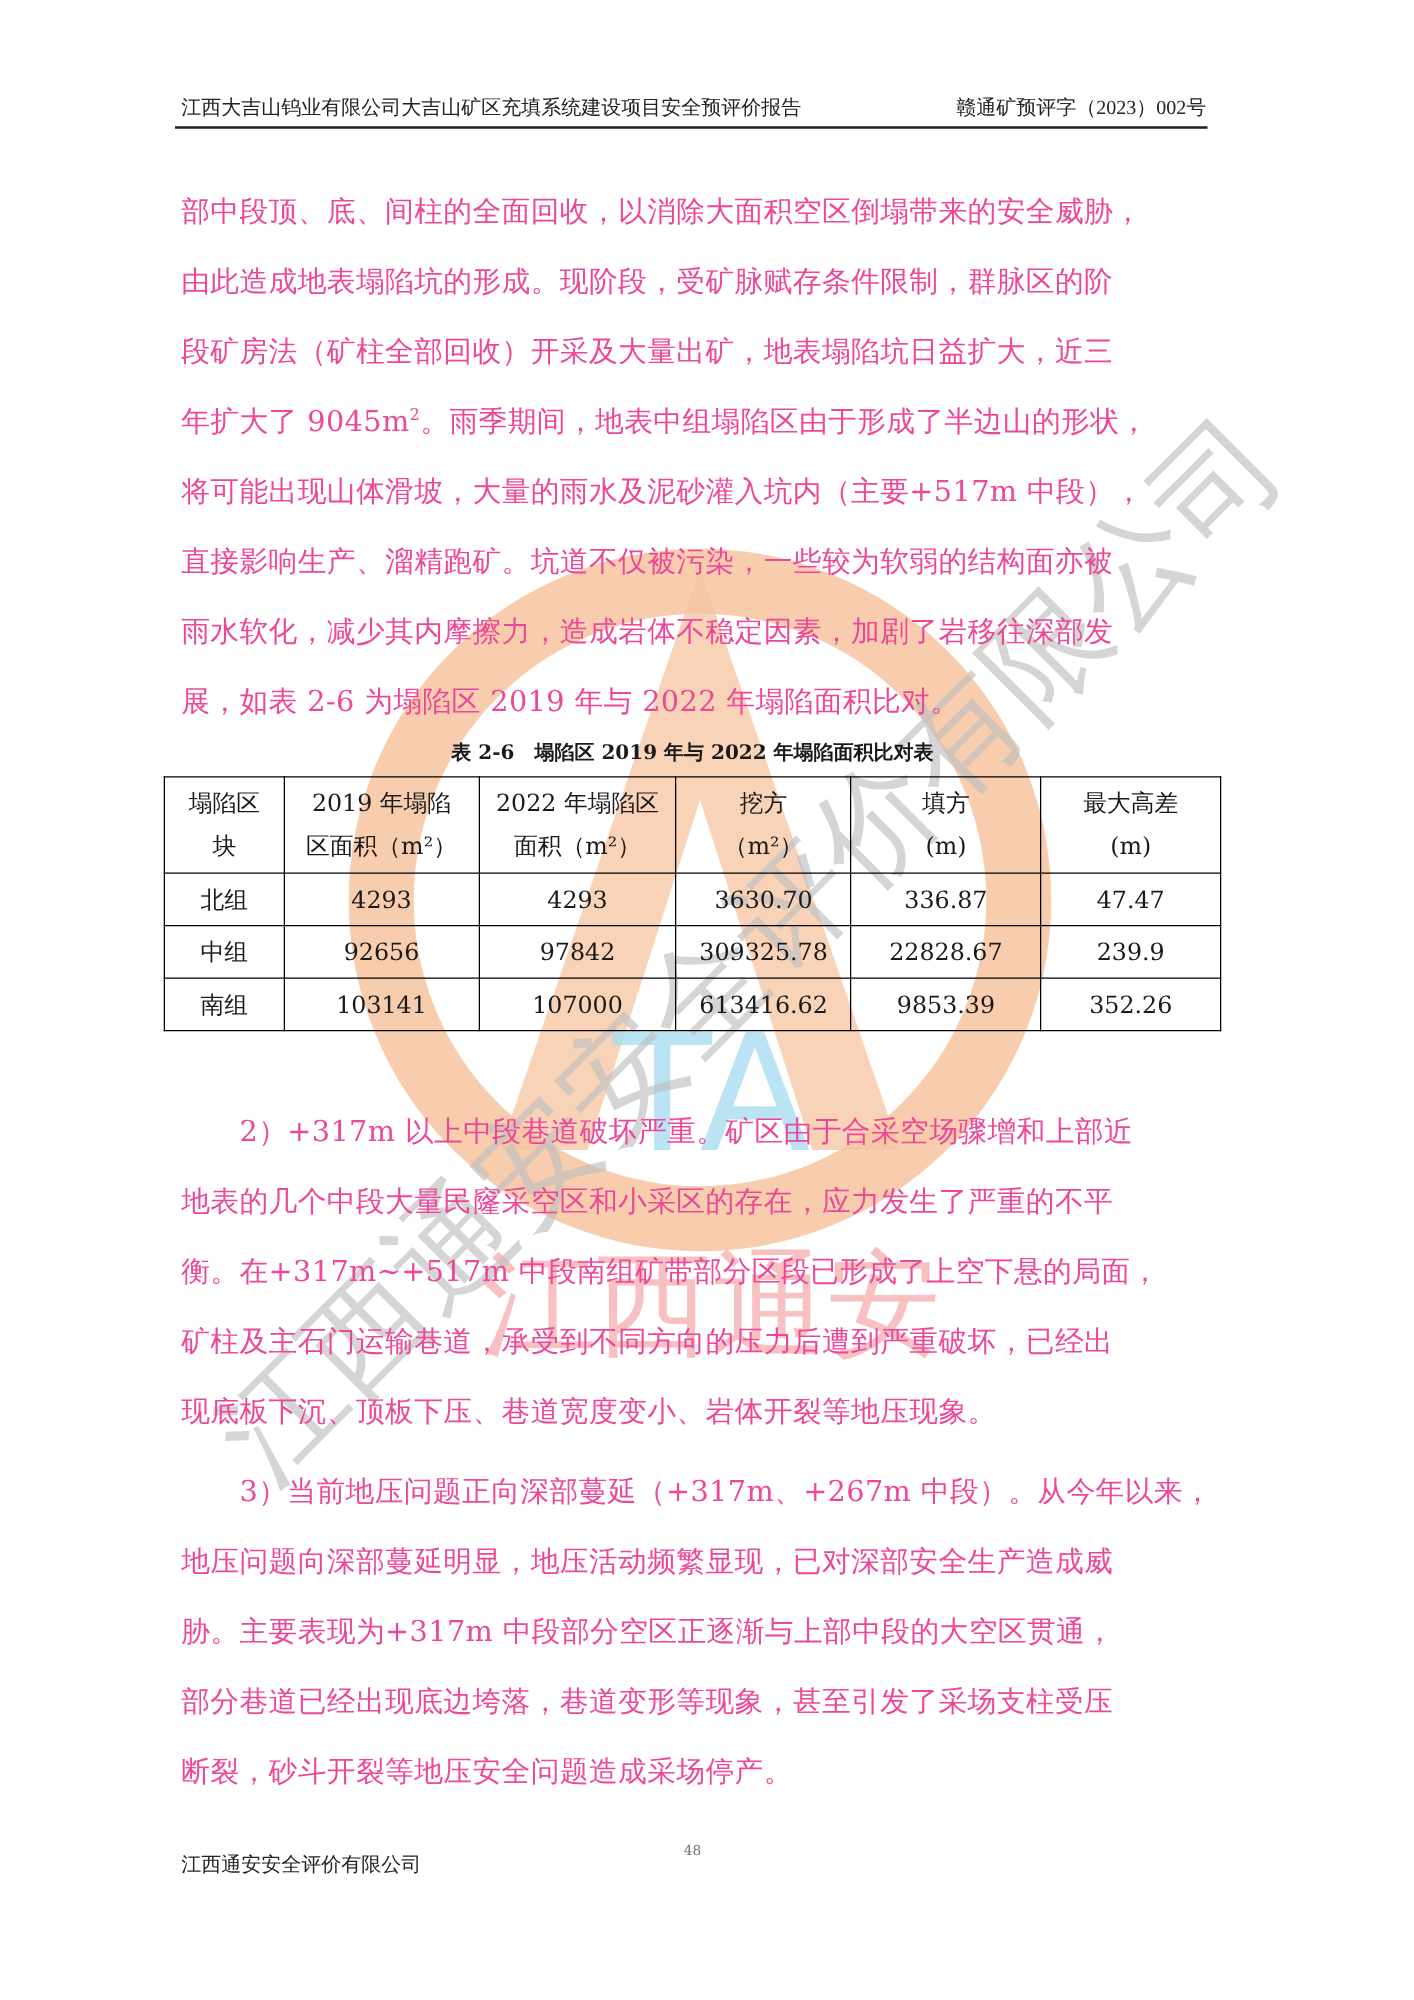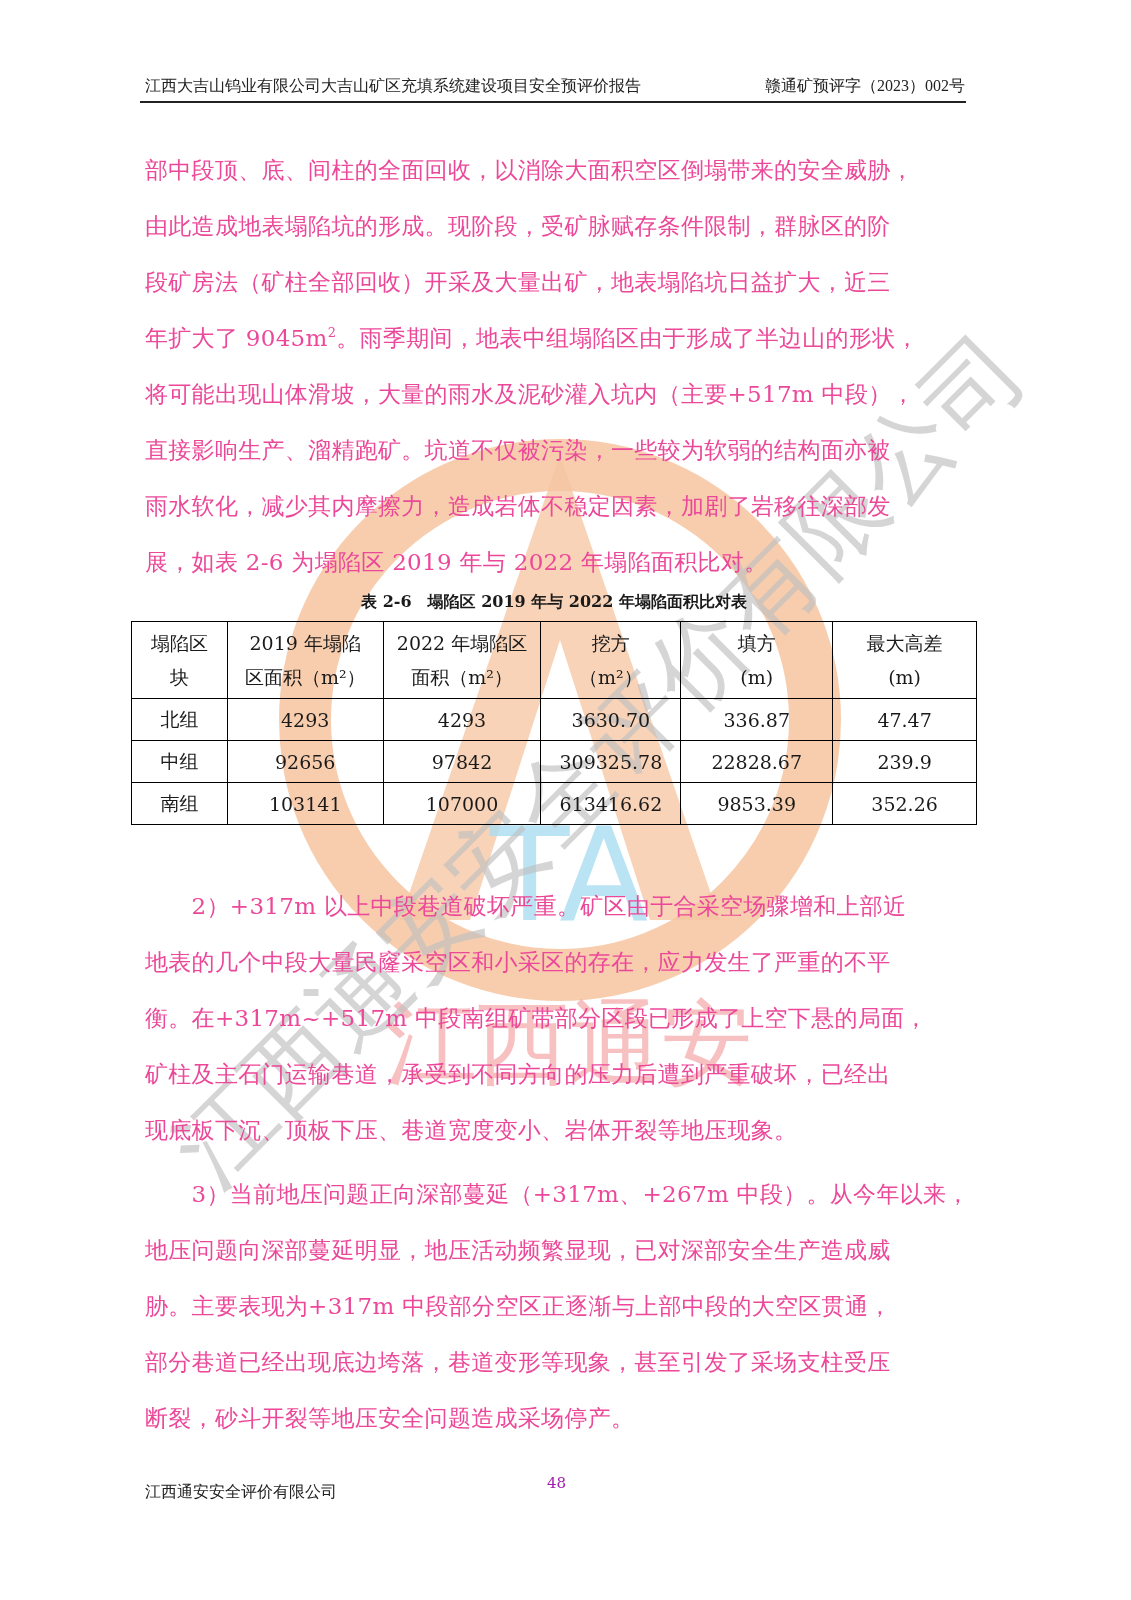--- a/index.html
+++ b/index.html
@@ -25,21 +25,21 @@
   .cap { position: absolute; left: 131px; width: 846px; top: 592px; text-align: center; font-weight: bold;
          font-size: 16px; z-index: 3; font-family: "DejaVu Serif", serif; }
   table.t { position: absolute; left: 131px; top: 621px; width: 846px; border-collapse: collapse; z-index: 3;
             font-family: "DejaVu Serif", "Liberation Serif", serif; font-size: 19px; color: #1a1a1a; }
   table.t td, table.t th { border: 1px solid #000000; text-align: center; font-weight: normal; padding: 0; }
   table.t th { height: 76px; line-height: 34px; }
   table.t td { height: 41px; }
 
   
   .ftr-l { position: absolute; left: 145px; top: 1482px; font-size: 16px; color: #222; z-index: 3; }
-  .ftr-n { position: absolute; left: 547px; top: 1474px; font-size: 15px; color: #a21caf; z-index: 3; }
+  .ftr-n { position: absolute; left: 547px; top: 1474px; font-size: 11px; color: #737373; z-index: 3; }
 
   
   .wm { position: absolute; left: 0; top: 0; width: 1131px; height: 1600px; z-index: 1; pointer-events: none; }
 </style>
 </head>
 <body>
 
 <div class="page">
 
   <svg class="wm" viewBox="0 0 1131 1600">

